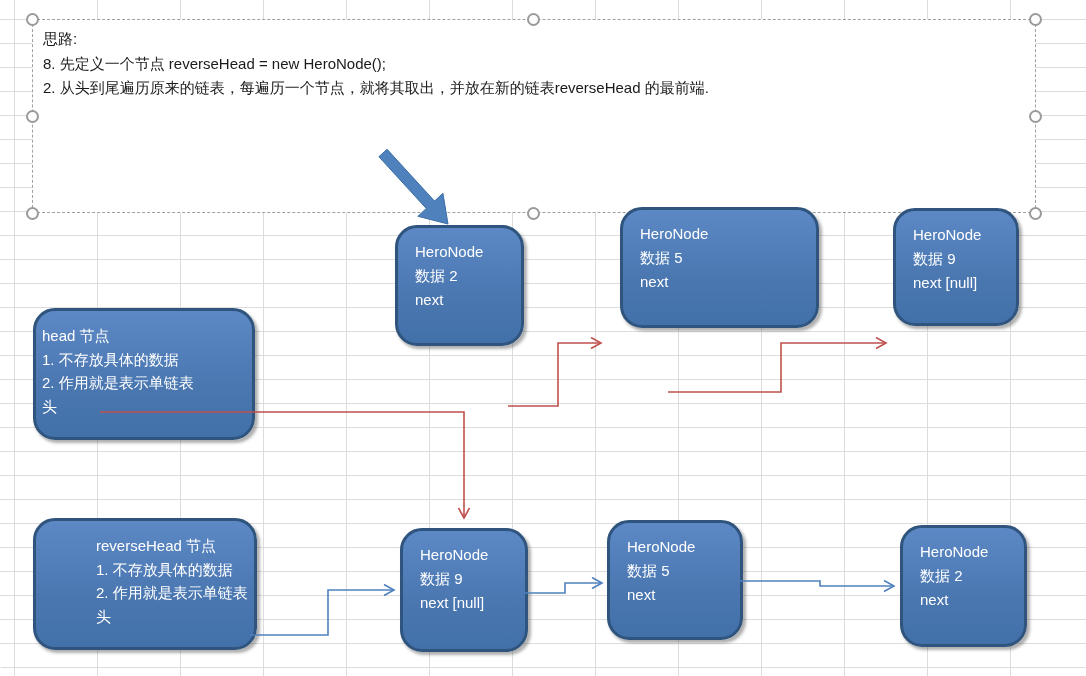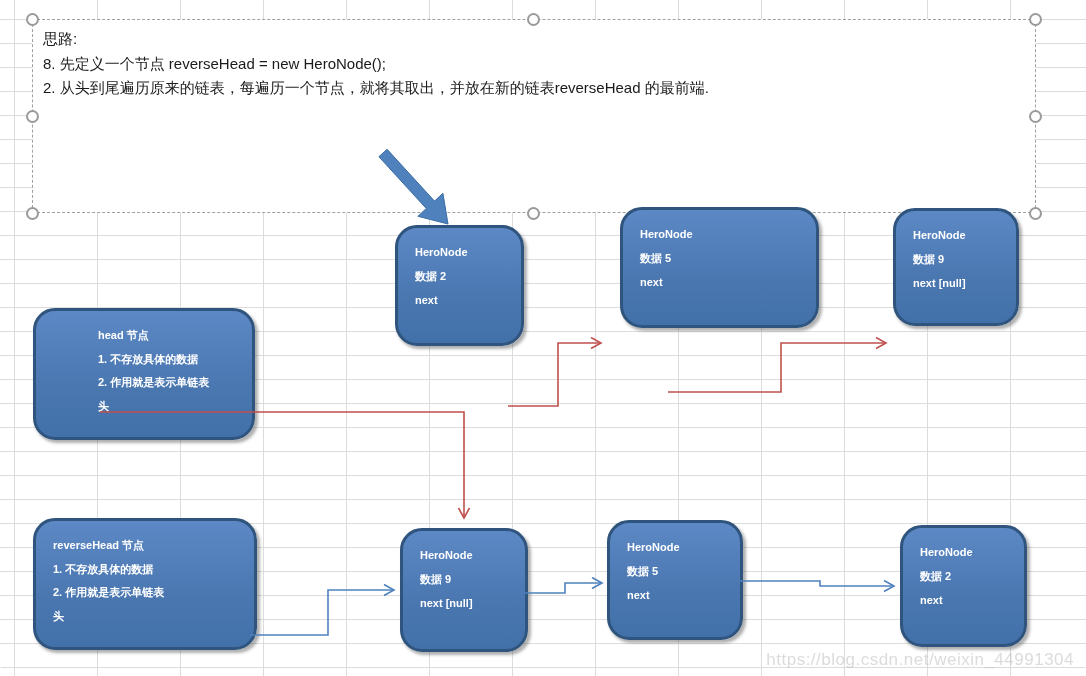--- a/index.html
+++ b/index.html
@@ -29,21 +29,21 @@
   }
 
   
   .shape {
     position:absolute; border-radius:22px;
     background:linear-gradient(180deg,#5c88c5 0%,#4a77b0 60%,#4270a9 100%);
     border:3px solid #2f547d;
     box-shadow:2.5px 3px 3px rgba(80,80,80,0.45);
     color:#fff; z-index:5;
   }
-  .shape .inner { padding:12px 0 0 17px; font-size:11px; font-weight:700; line-height:24px; }
+  .shape .inner { padding:12px 0 0 17px; font-size:15px; font-weight:400; line-height:24px; }
   .shape .inner.tight { line-height:23.5px; }
 
   
   svg.overlay { position:absolute; left:0; top:0; z-index:20; pointer-events:none; }
 
   
   .watermark {
     position:absolute; right:12px; bottom:6px; font-size:17px;
     color:rgba(190,190,190,0.55); letter-spacing:0.5px; z-index:25;
   }
@@ -64,30 +64,30 @@
   <div class="handle" style="left:26px;top:13px;"></div>
   <div class="handle" style="left:527px;top:13px;"></div>
   <div class="handle" style="left:1029px;top:13px;"></div>
   <div class="handle" style="left:26px;top:110px;"></div>
   <div class="handle" style="left:1029px;top:110px;"></div>
   <div class="handle" style="left:26px;top:207px;"></div>
   <div class="handle" style="left:527px;top:207px;"></div>
   <div class="handle" style="left:1029px;top:207px;"></div>
 
   <div class="shape" style="left:33px;top:308px;width:222px;height:132px;">
-    <div class="inner tight" style="padding-top:13px;padding-left:14px;margin-left:48px;">
+    <div class="inner tight" style="padding-top:13px;padding-left:6px;">
       <div>head 节点</div>
       <div>1. 不存放具体的数据</div>
       <div>2. 作用就是表示单链表</div>
       <div>头</div>
     </div>
   </div>
 
   <div class="shape" style="left:33px;top:518px;width:224px;height:132px;">
-    <div class="inner tight" style="padding-top:13px;">
+    <div class="inner tight" style="padding-top:13px;margin-left:43px;">
       <div>reverseHead 节点</div>
       <div>1. 不存放具体的数据</div>
       <div>2. 作用就是表示单链表</div>
       <div>头</div>
     </div>
   </div>
 
   <div class="shape" style="left:395px;top:225px;width:129px;height:121px;">
     <div class="inner">
       <div>HeroNode</div>
@@ -150,15 +150,14 @@
 
     <path d="M250,635 L328,635 L328,590 L394,590" fill="none" stroke="#4f81bd" stroke-width="1.6" marker-end="url(#mb)"></path>
 
     <path d="M524,593 L565,593 L565,583 L602,583" fill="none" stroke="#4f81bd" stroke-width="1.6" marker-end="url(#mb)"></path>
 
     <path d="M740,581 L820,581 L820,586 L894,586" fill="none" stroke="#4f81bd" stroke-width="1.6" marker-end="url(#mb)"></path>
 
     <polygon points="378.9,156.7 387.1,149.3 434.5,201.1 442.9,193.3 448,224 417.9,216.3 426.3,208.5" fill="#4f81bd" stroke="#3a6ea5" stroke-width="1"></polygon>
   </svg>
 
-  <div class="watermark">https://blog.csdn.net/weixin_44991304</div>
 
 </div>
 
 </body></html>

